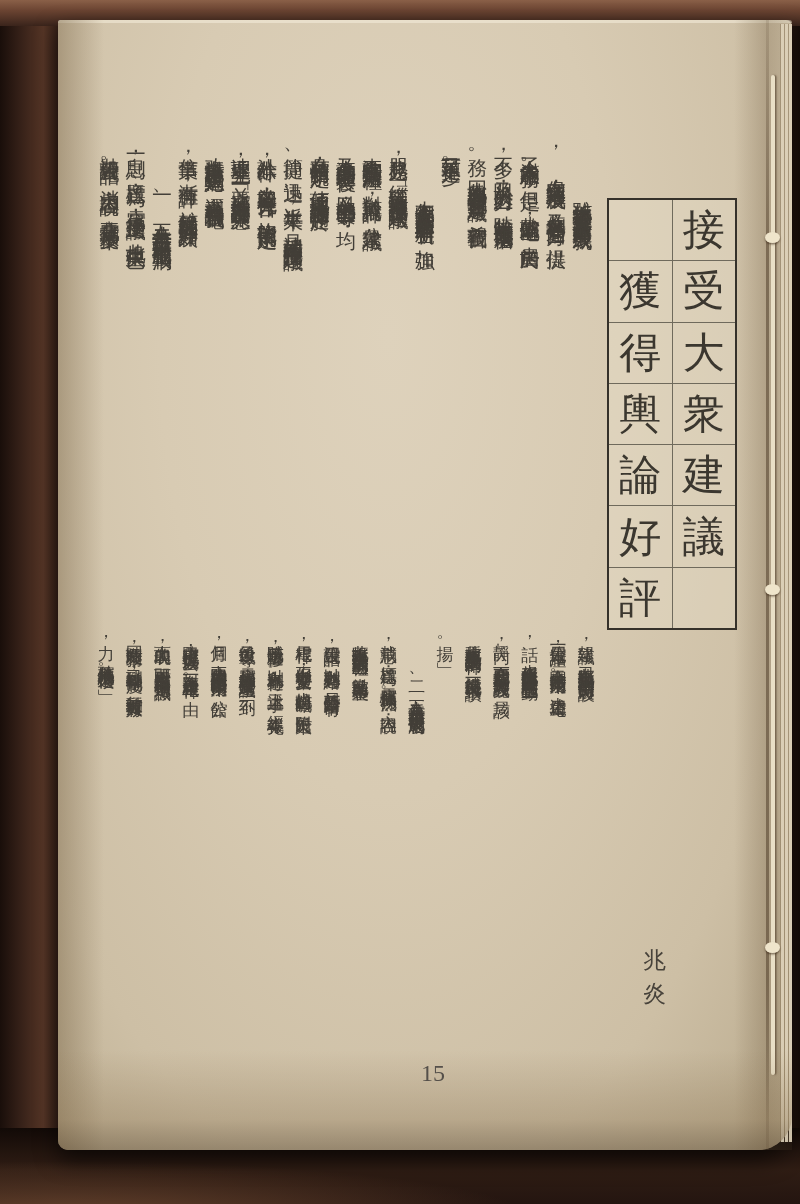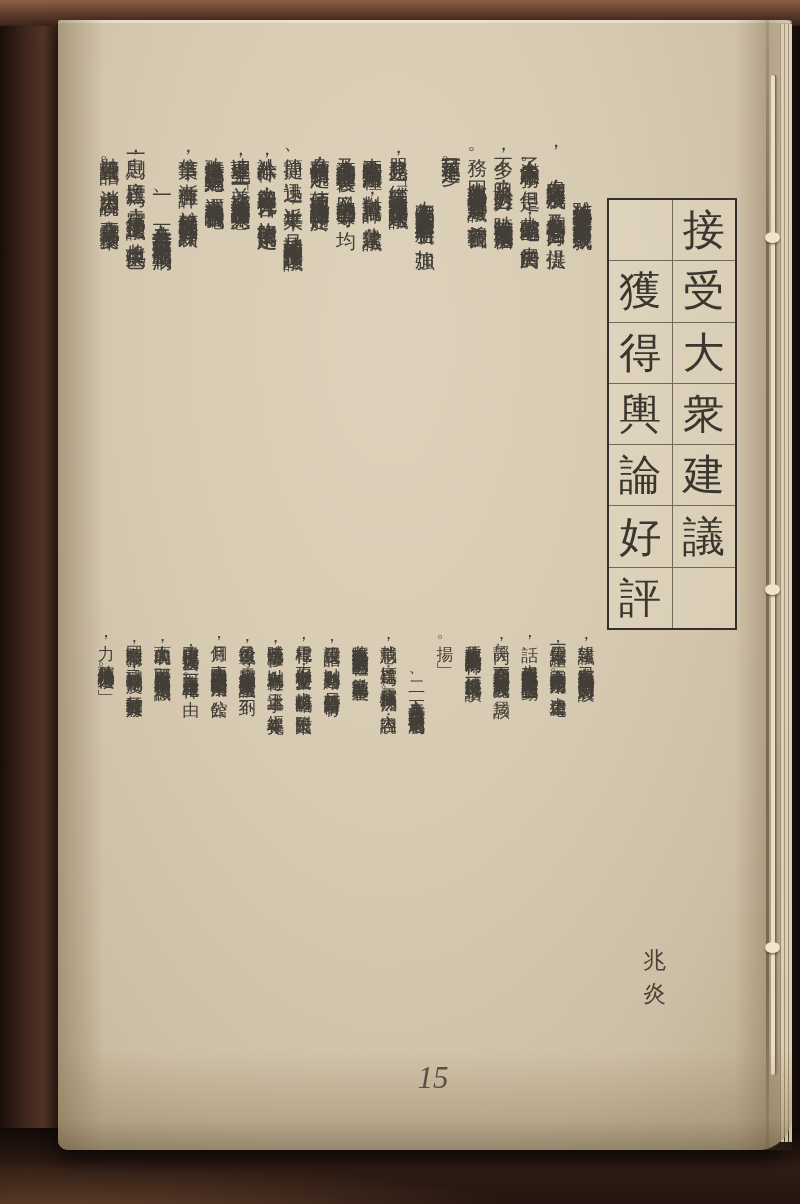--- a/index.html
+++ b/index.html
@@ -61,21 +61,21 @@
   .vblock-lower{left:38px;top:612px;width:500px;height:424px;}
   .vcol{writing-mode:vertical-rl;text-orientation:mixed;white-space:nowrap;
     color:#433f38;line-height:1.15;}
   .vblock-upper .vcol{font-size:20px;letter-spacing:1.5px;}
   .vblock-lower .vcol{font-size:17px;letter-spacing:1px;}
   
   .byline{position:absolute;left:578px;top:910px;width:34px;height:120px;
     writing-mode:vertical-rl;text-orientation:upright;
     font-size:23px;letter-spacing:34px;color:#47423a;}
   .page-number{position:absolute;left:340px;top:1040px;width:70px;
-    text-align:center;font-size:31px;color:#55504a;font-style:italic;}
+    text-align:center;font-size:24px;color:#55504a;}
 </style>
 </head>
 <body>
 
 <div class="cover-left"></div>
 <div class="cover-right"></div>
 <div class="cover-top"></div>
 <div class="cover-bottom"></div>
 
 <div class="page">

